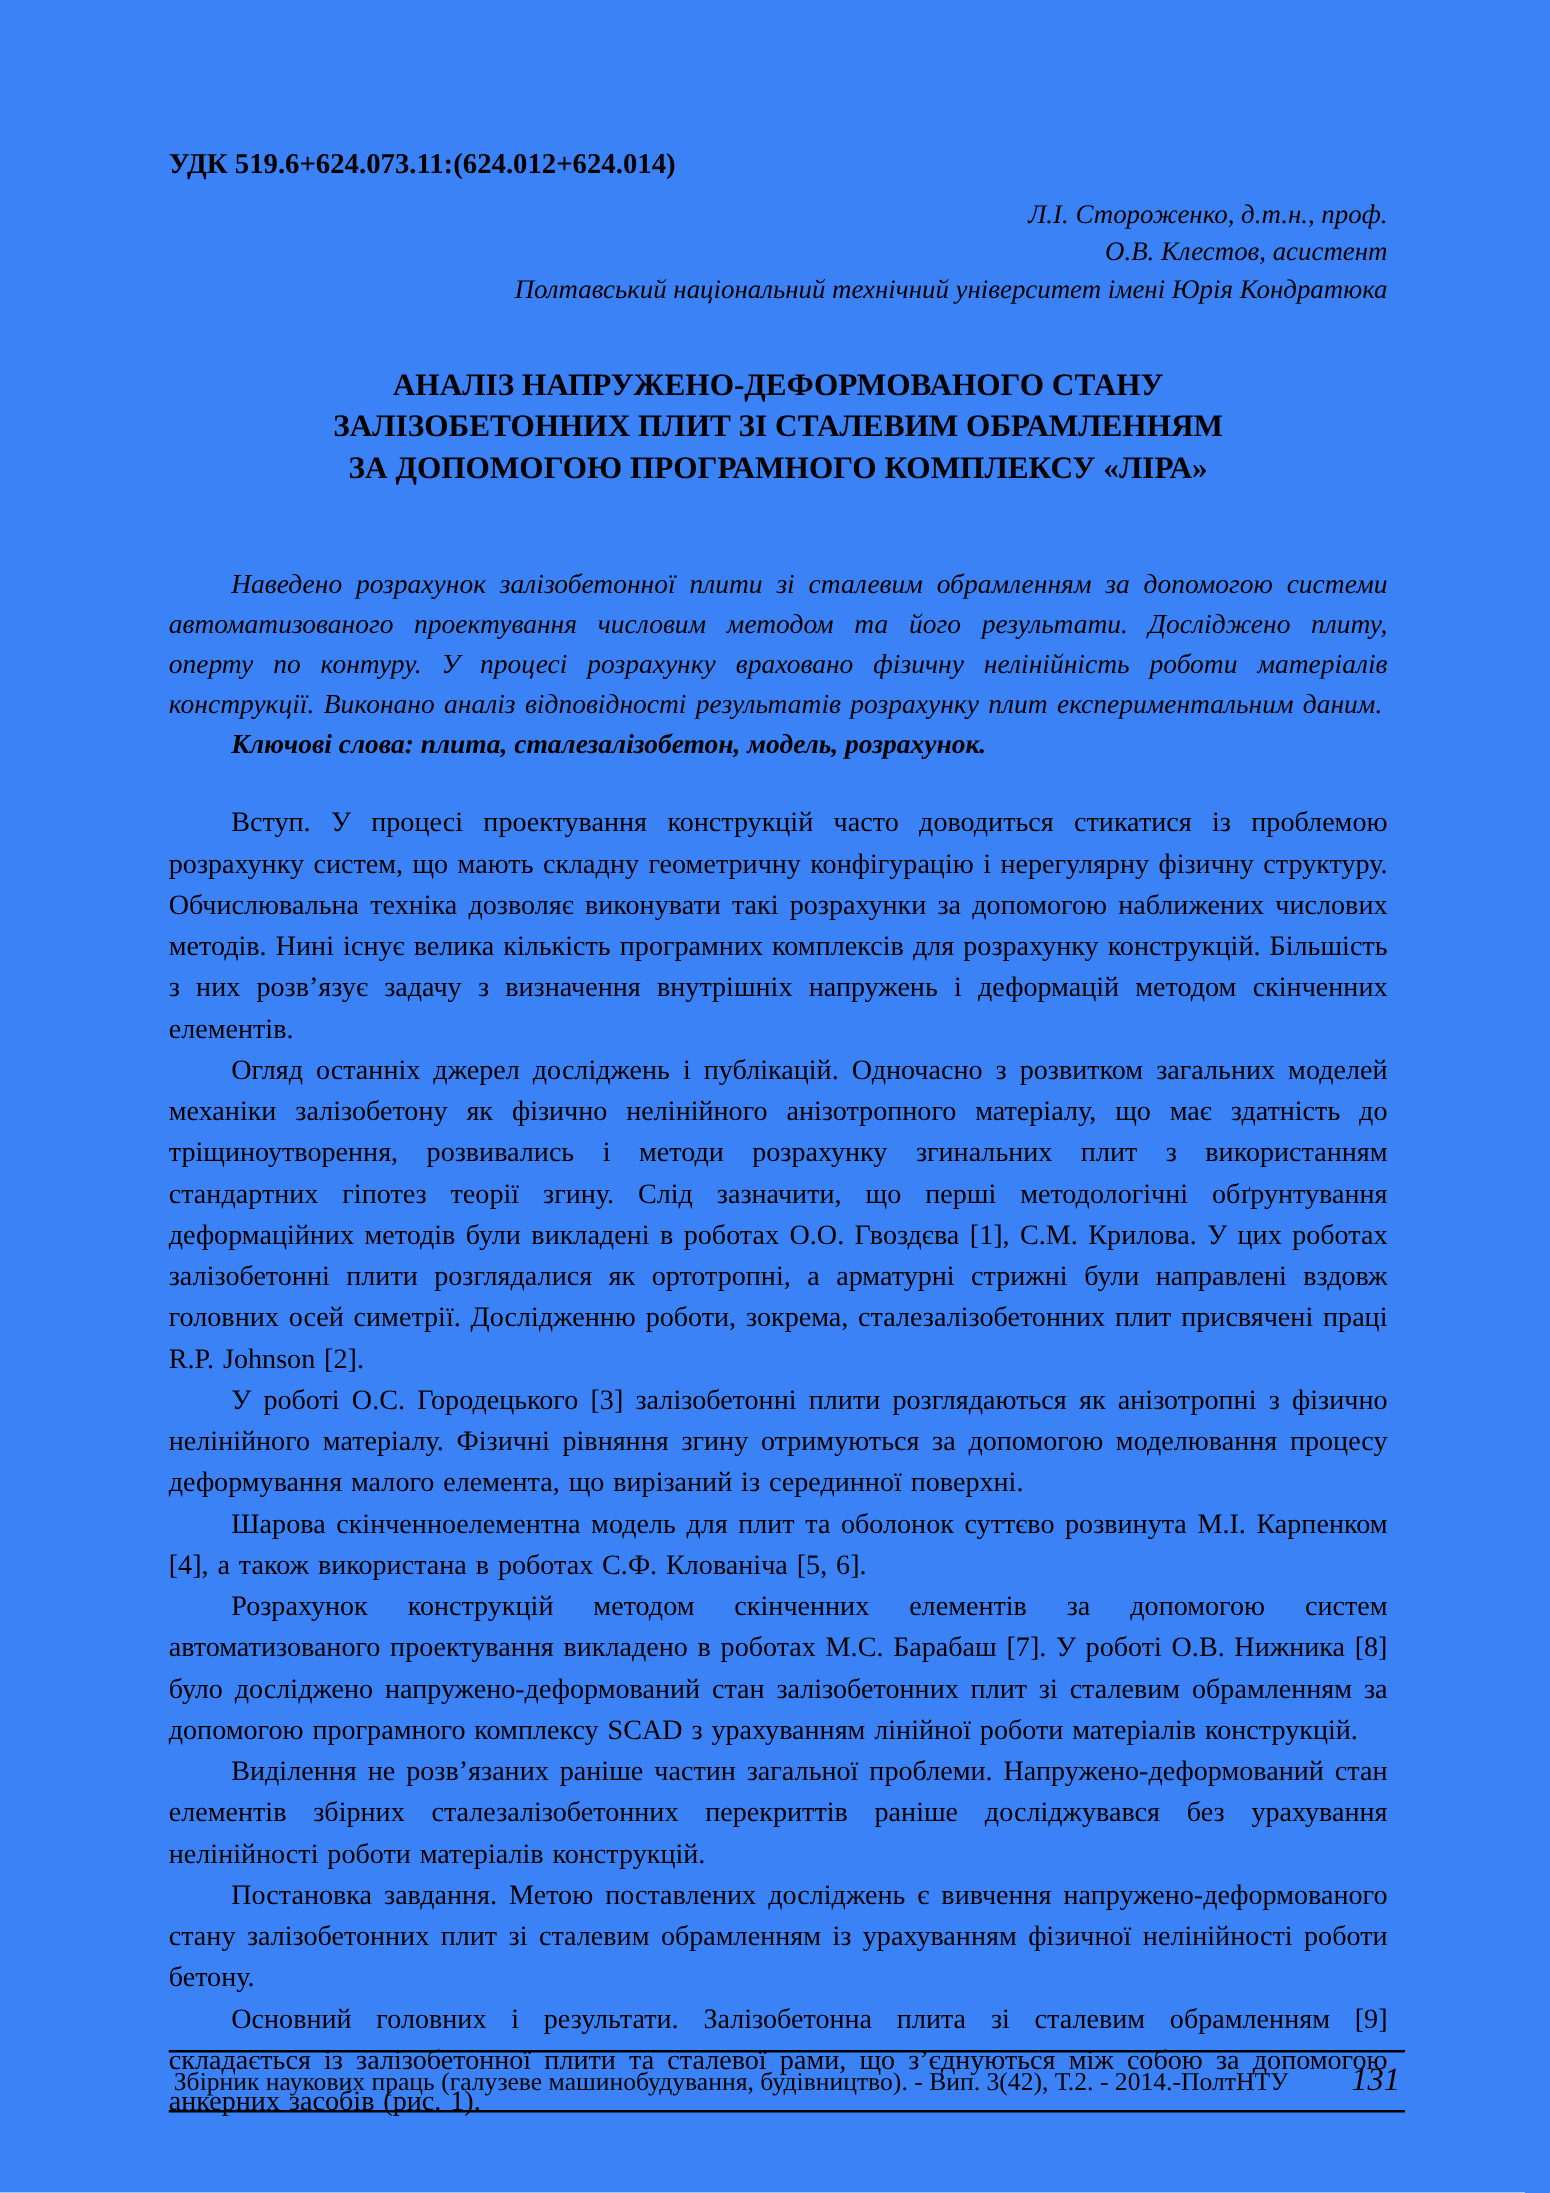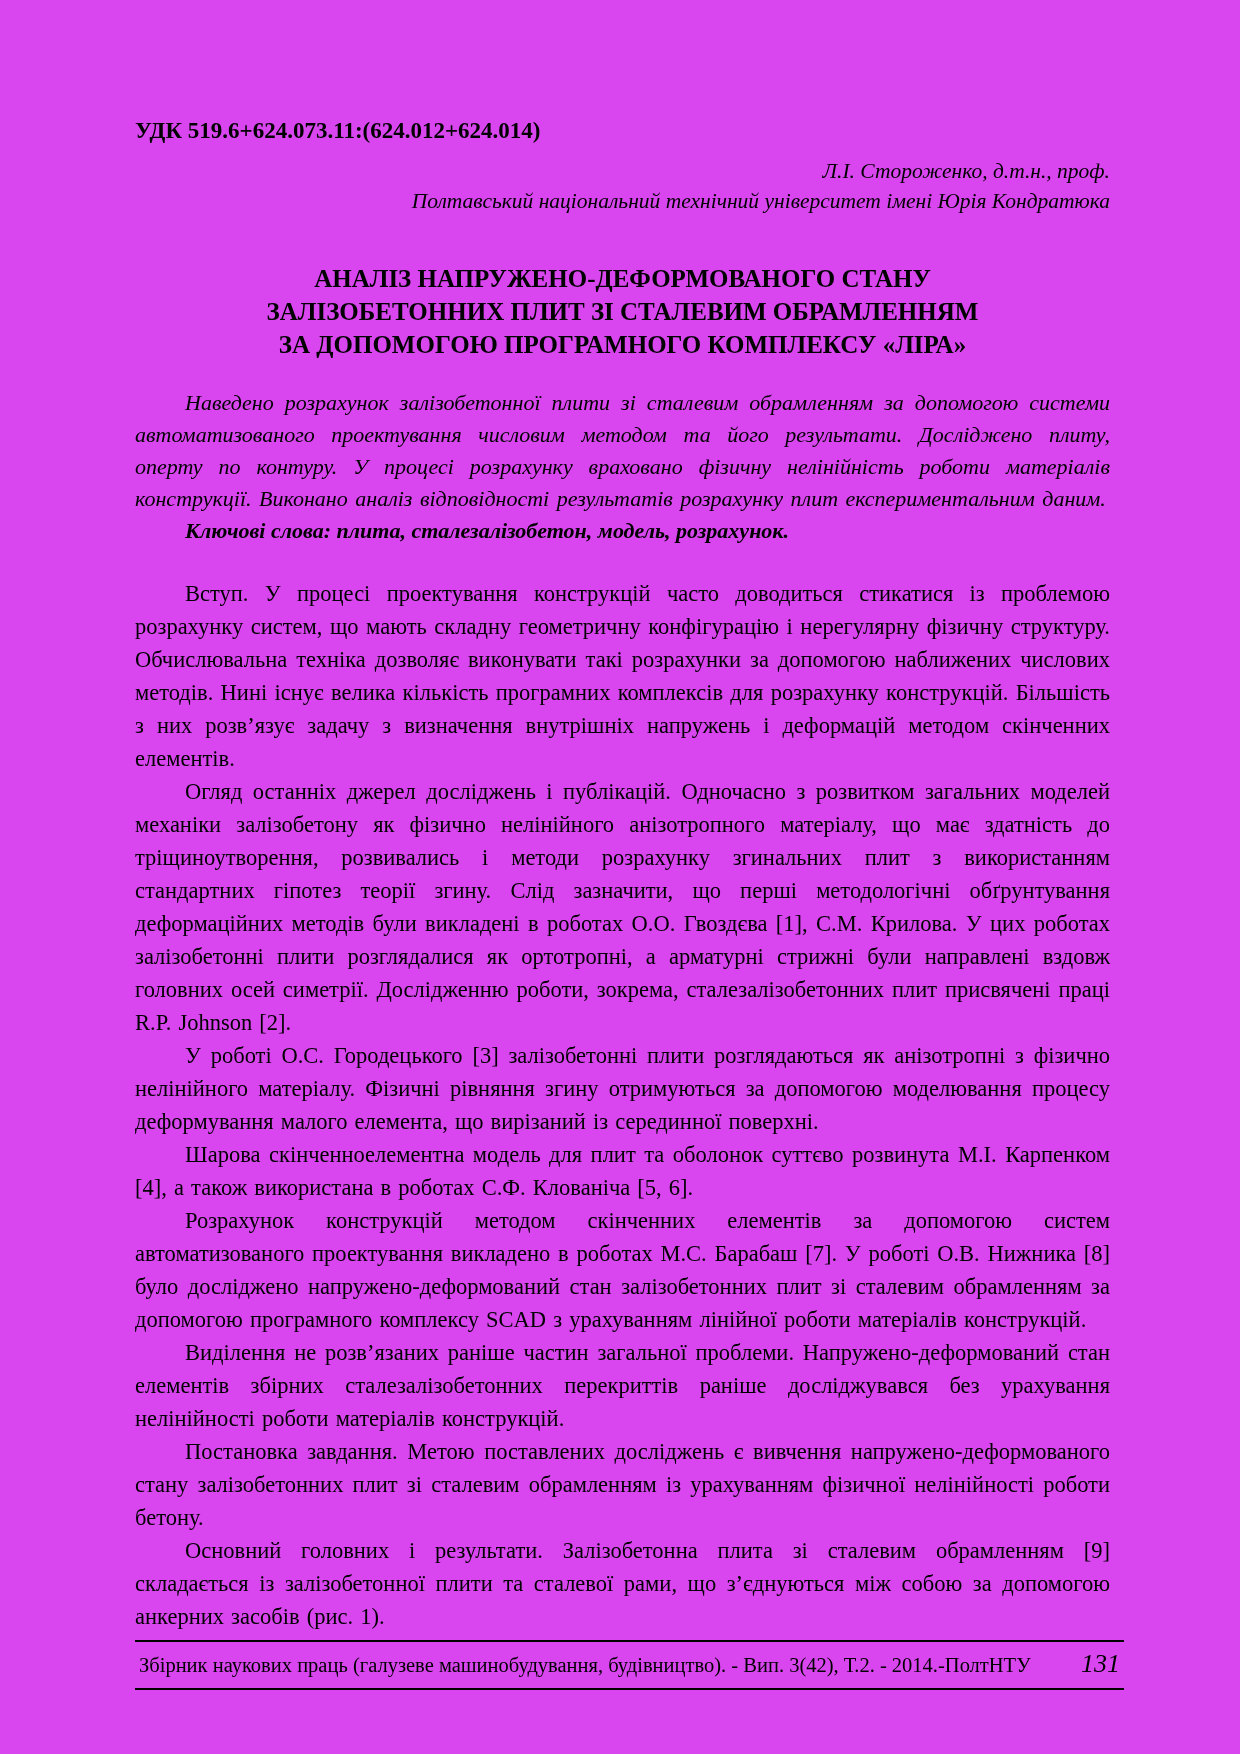--- a/index.html
+++ b/index.html
@@ -4,21 +4,21 @@
 <style>
   html, body {
     margin: 0;
     padding: 0;
     background: #ffffff;
   }
   .page {
     position: relative;
     width: 1240px;
     height: 1754px;
-    background: #d946ef;
+    background: #3b82f6;
     color: #000000;
     font-family: "Liberation Serif", serif;
     overflow: hidden;
     box-sizing: border-box;
   }
   .content {
     padding: 116px 130px 0 135px;
   }
   .udc {
     font-weight: bold;
@@ -34,21 +34,21 @@
   }
   .title {
     margin: 46px 0 0 0;
     text-align: center;
     font-weight: bold;
     font-size: 25px;
     line-height: 33px;
   }
   .title .tline { display: block; }
   .abstract {
-    margin-top: 26px;
+    margin-top: 60px;
     font-style: italic;
     font-size: 22px;
     line-height: 32px;
     text-align: justify;
     text-indent: 50px;
     word-spacing: 2px;
   }
   .keywords {
     font-style: italic;
     font-weight: bold;
@@ -91,20 +91,21 @@
 </head>
 <body>
 
 <div class="page">
   <div class="content">
 
     <div class="udc">УДК 519.6+624.073.11:(624.012+624.014)</div>
 
     <div class="authors">
       <div>Л.І. Стороженко, д.т.н., проф.</div>
+      <div>О.В. Клестов, асистент</div>
       <div>Полтавський національний технічний університет імені Юрія Кондратюка</div>
     </div>
 
     <h1 class="title">
       <span class="tline">АНАЛІЗ НАПРУЖЕНО-ДЕФОРМОВАНОГО СТАНУ</span>
       <span class="tline">ЗАЛІЗОБЕТОННИХ ПЛИТ ЗІ СТАЛЕВИМ ОБРАМЛЕННЯМ</span>
       <span class="tline">ЗА ДОПОМОГОЮ ПРОГРАМНОГО КОМПЛЕКСУ «ЛІРА»</span>
     </h1>
 
     <div class="abstract">Наведено розрахунок залізобетонної плити зі сталевим обрамленням за допомогою системи автоматизованого проектування числовим методом та його результати. Досліджено плиту, оперту по контуру. У процесі розрахунку враховано фізичну нелінійність роботи матеріалів конструкції. Виконано аналіз відповідності результатів розрахунку плит експериментальним даним.</div>

